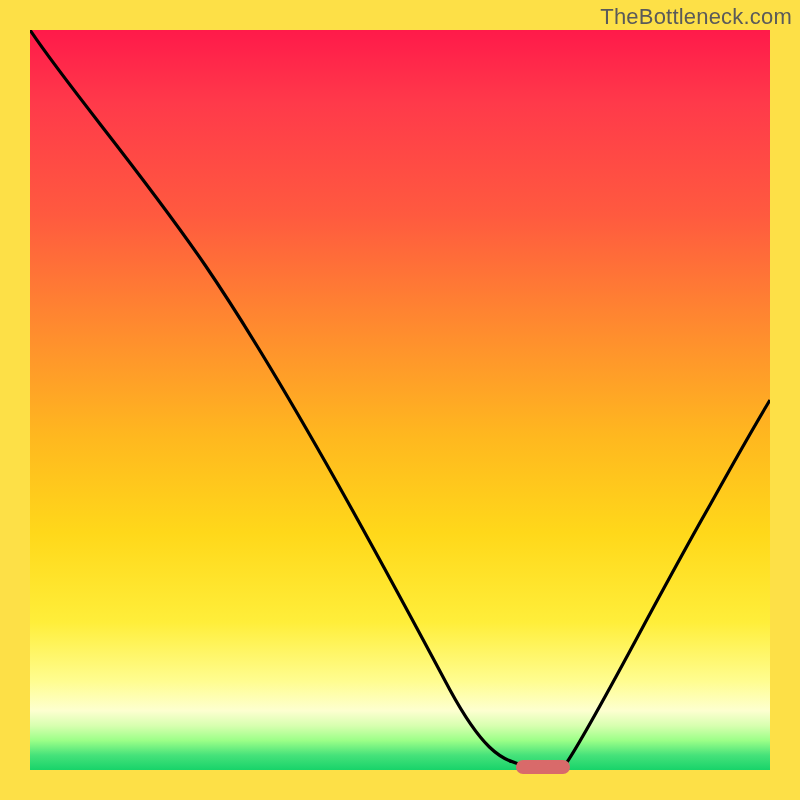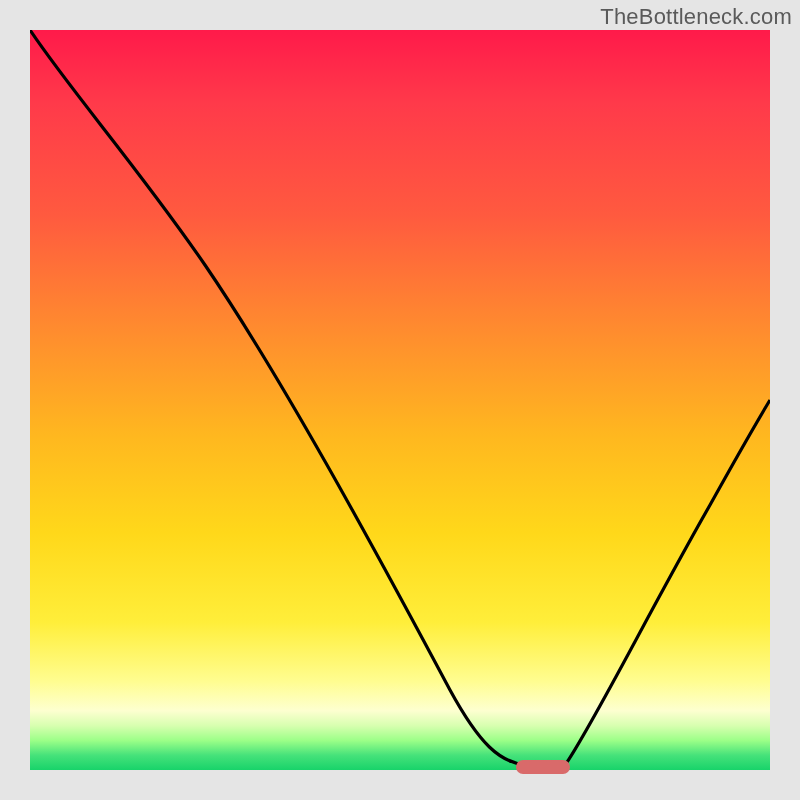--- a/index.html
+++ b/index.html
@@ -10,21 +10,21 @@
     background: #000;
     overflow: hidden;
     font-family: Arial, Helvetica, sans-serif;
   }
   .frame {
     position: absolute;
     top: 0;
     left: 0;
     width: 800px;
     height: 800px;
-    background: #e5e5e5;
+    background: #fde047;
   }
   .plot-area {
     position: absolute;
     top: 30px;
     left: 30px;
     width: 740px;
     height: 740px;
     
     background: linear-gradient(
       to bottom,

